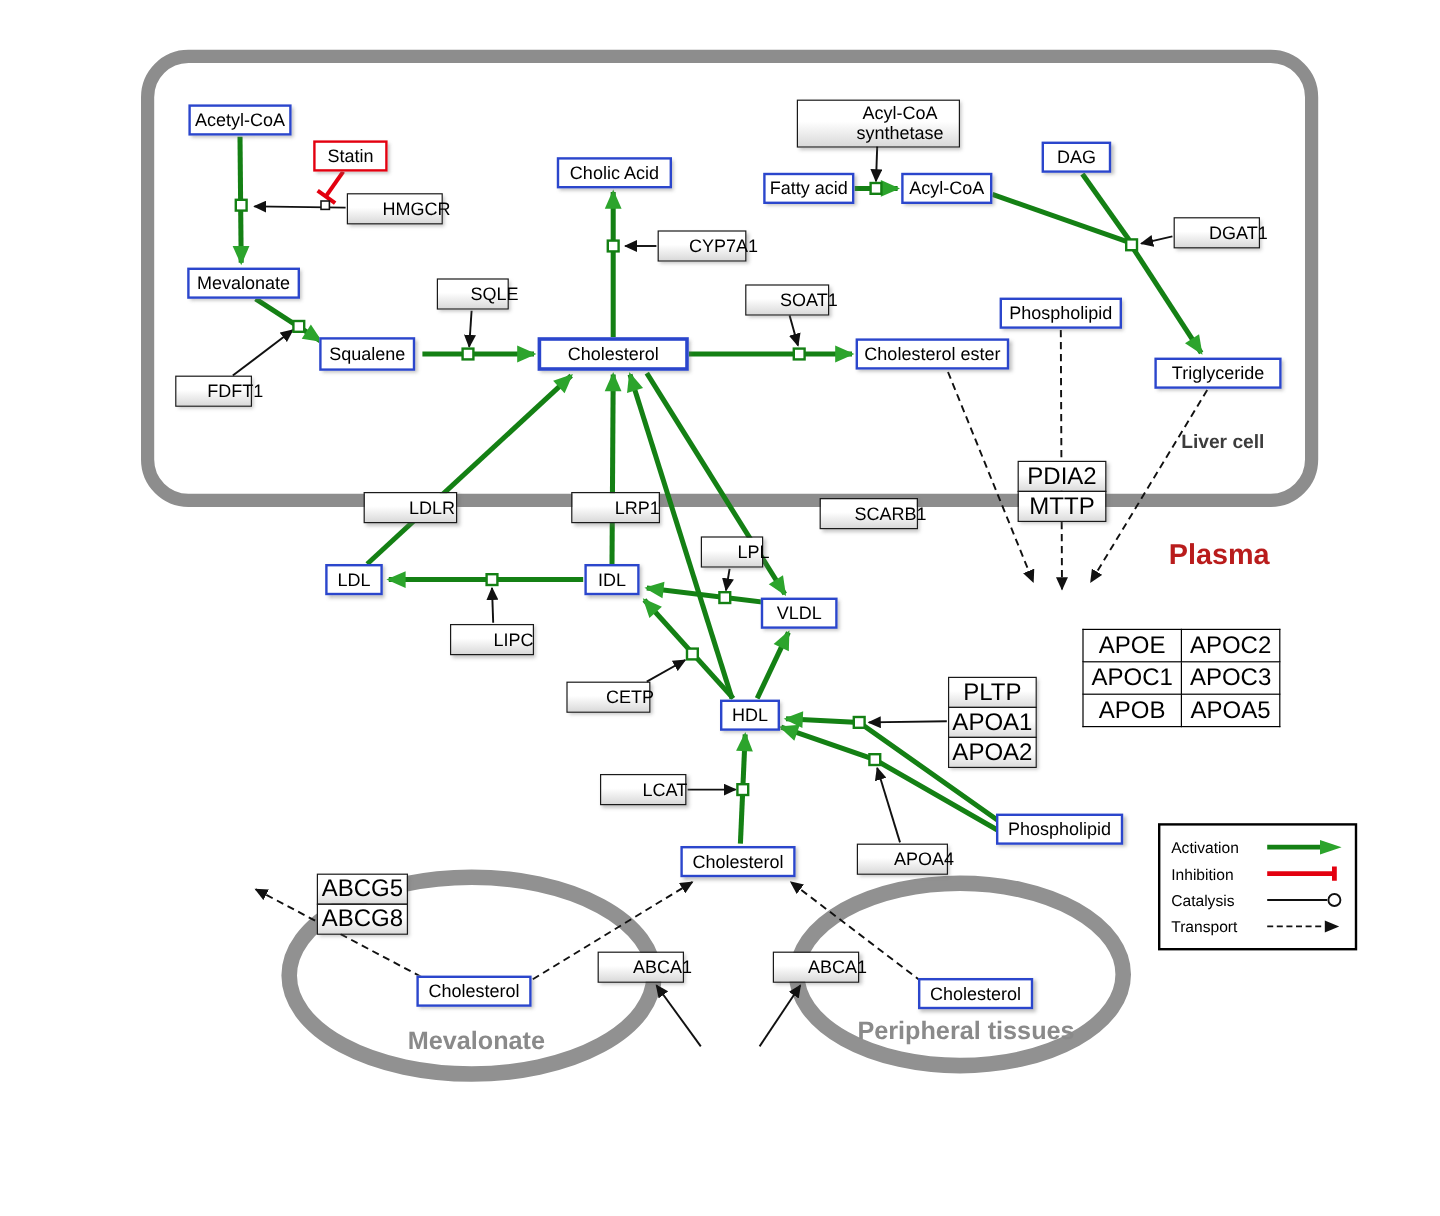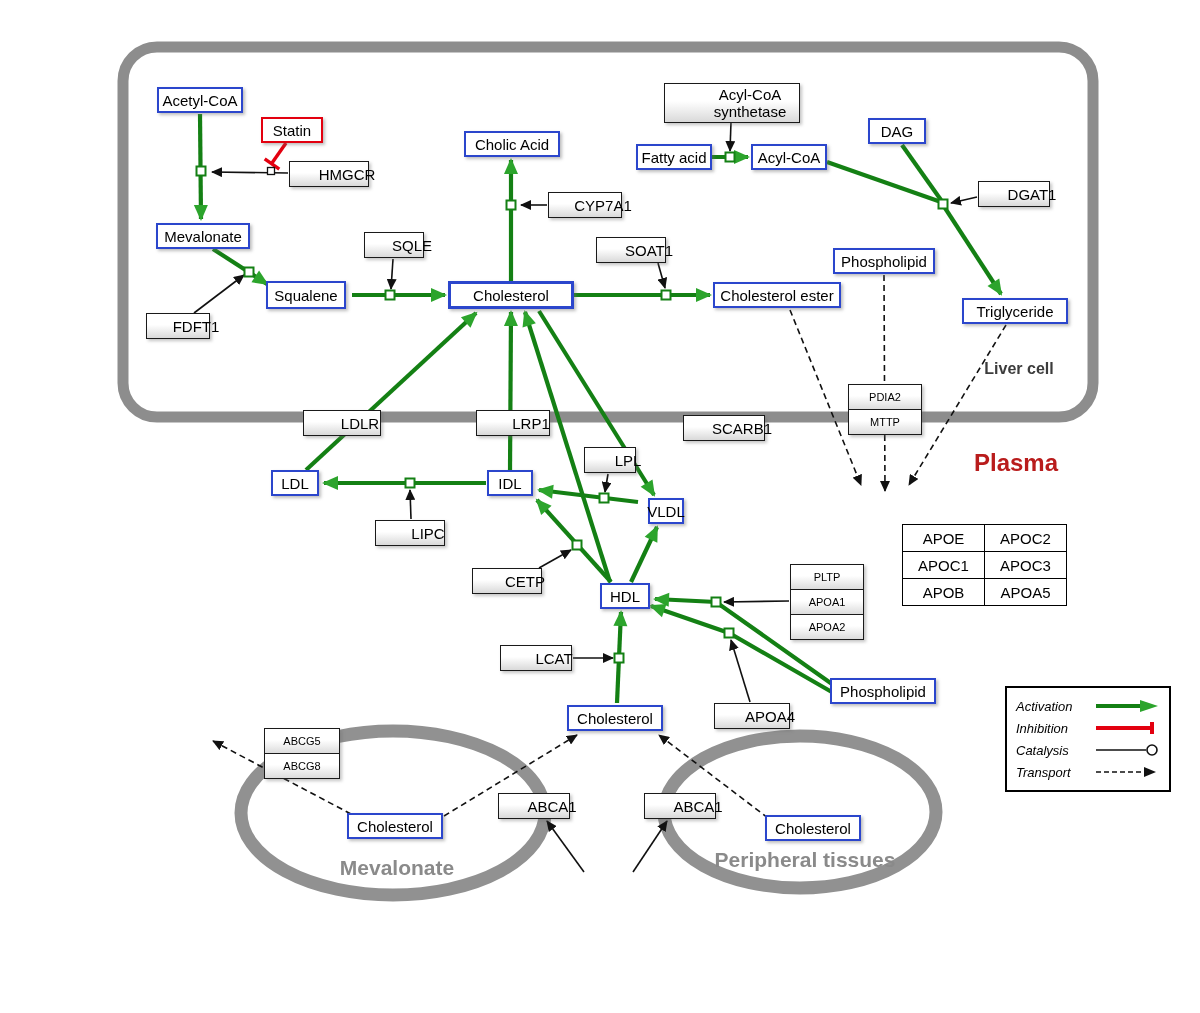--- a/index.html
+++ b/index.html
@@ -13,31 +13,31 @@
   .metabolite{border:2px solid #2b46cc;box-shadow:2px 2px 3px rgba(110,110,110,.45);}
   .metabolite-bold{border:3px solid #2b46cc;box-shadow:2px 2px 3px rgba(110,110,110,.45);}
   .enzyme{border:1px solid #1a1a1a;background:linear-gradient(#ffffff 45%,#d9d9d9);
           box-shadow:2px 2px 3px rgba(110,110,110,.4);padding-left:40px;}
   .statin{border:2px solid #e3000f;box-shadow:2px 2px 3px rgba(110,110,110,.45);}
   .multiline{white-space:normal;text-align:center;line-height:1.15;}
   .stack{position:absolute;display:flex;flex-direction:column;z-index:3;
          box-shadow:2px 2px 3px rgba(110,110,110,.4);}
   .stack .cell{box-sizing:border-box;border:1px solid #1a1a1a;margin-top:-1px;
          background:linear-gradient(#ffffff 45%,#dcdcdc);height:26px;display:flex;
-         align-items:center;justify-content:center;font-size:11px;white-space:nowrap;}
+         align-items:center;justify-content:center;font-size:20px;white-space:nowrap;}
   .stack .cell:first-child{margin-top:0;}
   .apo-table{position:absolute;z-index:3;border-collapse:collapse;background:#fff;}
   .apo-table td{border:1px solid #000;width:79px;height:24px;text-align:center;
-         font-family:"Liberation Sans",sans-serif;font-size:15px;background:#fff;}
+         font-family:"Liberation Sans",sans-serif;font-size:20px;background:#fff;}
   .comp-label{position:absolute;transform:translate(-50%,-50%);font-weight:bold;z-index:2;}
   #liver-label{font-size:16px;color:#3c3c3c;}
   #plasma-label{font-size:24px;color:#b91c1c;}
   #enterocyte-label,#peripheral-label{font-size:21px;color:#8a8a8a;}
-  .legend{position:absolute;left:1005px;top:686px;width:166px;border:2px solid #000;
-          background:#fff;z-index:4;padding:7px 9px;box-sizing:border-box;font-style:italic;}
+  .legend{position:absolute;left:965px;top:686px;width:166px;border:2px solid #000;
+          background:#fff;z-index:4;padding:7px 9px;box-sizing:border-box;}
   .legend-row{display:flex;align-items:center;justify-content:space-between;height:22px;}
   .legend-label{font-size:13px;color:#000;}
 </style>
 </head>
 <body>
 
 <div id="canvas">
 
   <svg id="edges" width="1200" height="1013">
     <defs>
@@ -135,32 +135,32 @@
   <div class="node metabolite" style="left:512px;top:144px;width:96px">Cholic Acid</div>
   <div class="node metabolite-bold" style="left:511px;top:295px;width:126px;height:28px">Cholesterol</div>
   <div class="node metabolite" style="left:777px;top:295px;width:128px">Cholesterol ester</div>
   <div class="node metabolite" style="left:674px;top:157px;width:76px">Fatty acid</div>
   <div class="node metabolite" style="left:789px;top:157px;width:76px">Acyl-CoA</div>
   <div class="node metabolite" style="left:897px;top:131px;width:58px">DAG</div>
   <div class="node metabolite" style="left:884px;top:261px;width:102px">Phospholipid</div>
   <div class="node metabolite" style="left:1015px;top:311px;width:106px">Triglyceride</div>
   <div class="node metabolite" style="left:295px;top:483px;width:48px">LDL</div>
   <div class="node metabolite" style="left:510px;top:483px;width:46px">IDL</div>
-  <div class="node metabolite" style="left:666px;top:511px;width:36px">VLDL</div>
+  <div class="node metabolite" style="left:666px;top:511px;width:64px">VLDL</div>
   <div class="node metabolite" style="left:625px;top:596px;width:50px">HDL</div>
   <div class="node metabolite" style="left:883px;top:691px;width:106px">Phospholipid</div>
   <div class="node metabolite" style="left:615px;top:718px;width:96px">Cholesterol</div>
   <div class="node metabolite" style="left:395px;top:826px;width:96px">Cholesterol</div>
   <div class="node metabolite" style="left:813px;top:828px;width:96px">Cholesterol</div>
 
   <div class="node enzyme" style="left:329px;top:174px;width:80px">HMGCR</div>
   <div class="node enzyme" style="left:178px;top:326px;width:64px">FDFT1</div>
   <div class="node enzyme" style="left:394px;top:245px;width:60px">SQLE</div>
   <div class="node enzyme" style="left:585px;top:205px;width:74px">CYP7A1</div>
-  <div class="node enzyme" style="left:631px;top:250px;width:70px">SOAT1</div>
+  <div class="node enzyme" style="left:656px;top:250px;width:70px">SOAT1</div>
   <div class="node enzyme multiline" style="left:732px;top:103px;width:136px;height:40px">Acyl-CoA synthetase</div>
   <div class="node enzyme" style="left:1014px;top:194px;width:72px">DGAT1</div>
   <div class="node enzyme" style="left:342px;top:423px;width:78px">LDLR</div>
   <div class="node enzyme" style="left:513px;top:423px;width:74px">LRP1</div>
   <div class="node enzyme" style="left:724px;top:428px;width:82px">SCARB1</div>
   <div class="node enzyme" style="left:410px;top:533px;width:70px">LIPC</div>
   <div class="node enzyme" style="left:610px;top:460px;width:52px">LPL</div>
   <div class="node enzyme" style="left:507px;top:581px;width:70px">CETP</div>
   <div class="node enzyme" style="left:536px;top:658px;width:72px">LCAT</div>
   <div class="node enzyme" style="left:752px;top:716px;width:76px">APOA4</div>

